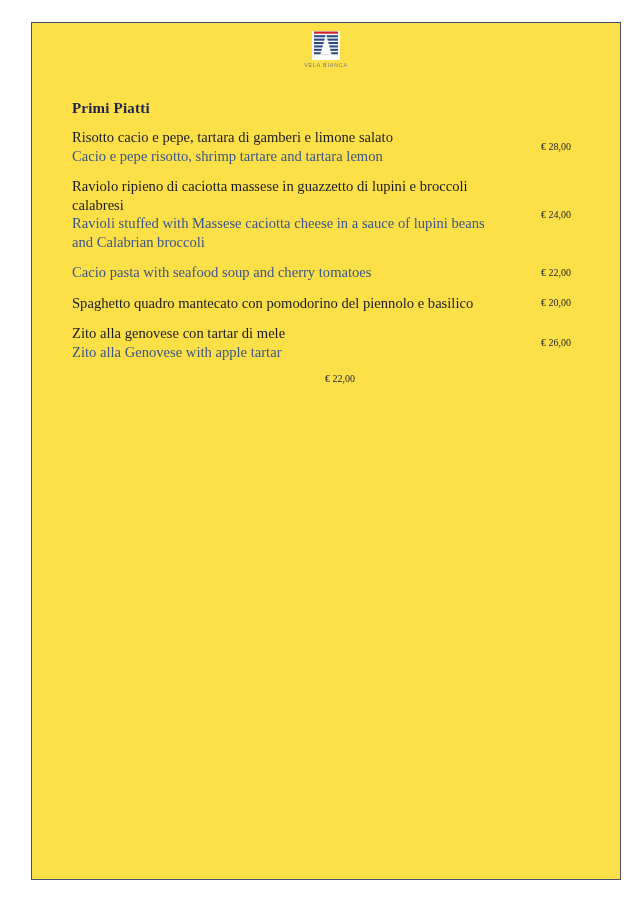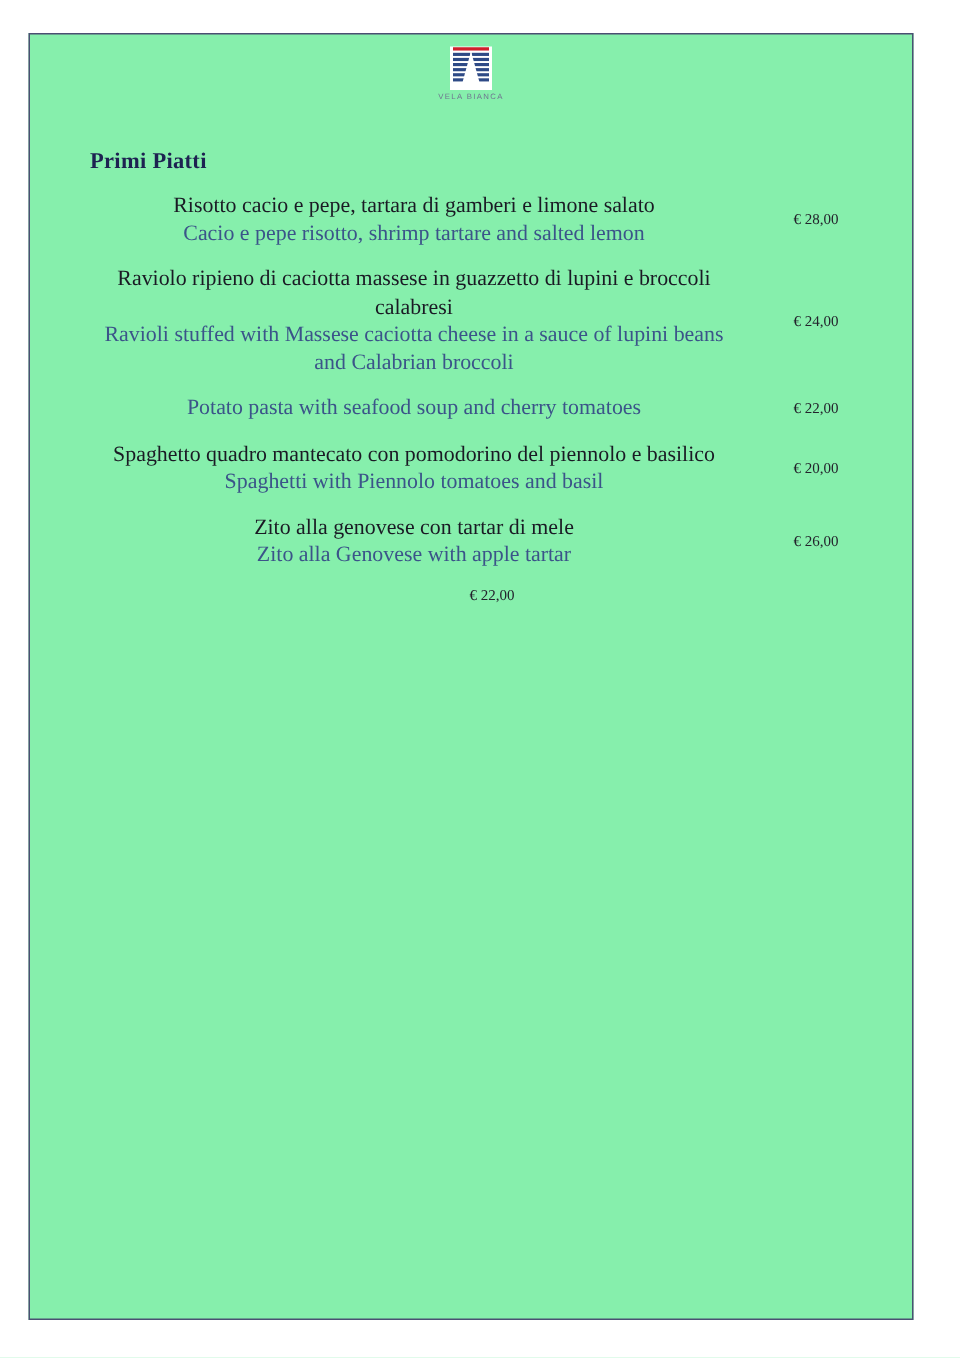--- a/index.html
+++ b/index.html
@@ -11,27 +11,27 @@
     width: 640px;
     height: 905px;
     position: relative;
     font-family: "Liberation Serif", "DejaVu Serif", serif;
     overflow: hidden;
   }
 
   
   .page-frame {
     position: absolute;
-    left: 19px;
+    left: 31px;
     top: 22px;
     width: 590px;
     height: 858px;
     border: 1px solid #4a4f72;
     box-sizing: border-box;
-    background: #86efac;
+    background: #fde047;
   }
 
   
   .logo-block {
     position: absolute;
     left: 0;
     right: 0;
     top: 8px;
     display: flex;
     flex-direction: column;
@@ -73,21 +73,20 @@
     right: 18px;
   }
   .menu-item {
     display: flex;
     align-items: center;
     margin-bottom: 12px;
   }
   .item-text {
     width: 432px;
     flex: 0 0 432px;
-    text-align: center;
   }
   .item-it {
     font-size: 14.6px;
     line-height: 1.27;
     color: #1a1a24;
   }
   .item-en {
     font-size: 14.6px;
     line-height: 1.27;
     color: #3b5489;
@@ -125,44 +124,43 @@
     <div class="logo-word">VELA BIANCA</div>
   </div>
 
   <div class="section-heading">Primi Piatti</div>
 
   <div class="menu-list">
 
     <div class="menu-item">
       <div class="item-text">
         <div class="item-it">Risotto cacio e pepe, tartara di gamberi e limone salato</div>
-        <div class="item-en">Cacio e pepe risotto, shrimp tartare and salted lemon</div>
+        <div class="item-en">Cacio e pepe risotto, shrimp tartare and tartara lemon</div>
       </div>
       <div class="item-price">€ 28,00</div>
     </div>
 
     <div class="menu-item">
       <div class="item-text">
         <div class="item-it">Raviolo ripieno di caciotta massese in guazzetto di lupini e broccoli calabresi</div>
         <div class="item-en">Ravioli stuffed with Massese caciotta cheese in a sauce of lupini beans and Calabrian broccoli</div>
       </div>
       <div class="item-price">€ 24,00</div>
     </div>
 
     <div class="menu-item">
       <div class="item-text">
-        <div class="item-en">Potato pasta with seafood soup and cherry tomatoes</div>
+        <div class="item-en">Cacio pasta with seafood soup and cherry tomatoes</div>
       </div>
       <div class="item-price">€ 22,00</div>
     </div>
 
     <div class="menu-item">
       <div class="item-text">
         <div class="item-it">Spaghetto quadro mantecato con pomodorino del piennolo e basilico</div>
-        <div class="item-en">Spaghetti with Piennolo tomatoes and basil</div>
       </div>
       <div class="item-price">€ 20,00</div>
     </div>
 
     <div class="menu-item">
       <div class="item-text">
         <div class="item-it">Zito alla genovese con tartar di mele</div>
         <div class="item-en">Zito alla Genovese with apple tartar</div>
       </div>
       <div class="item-price">€ 26,00</div>

